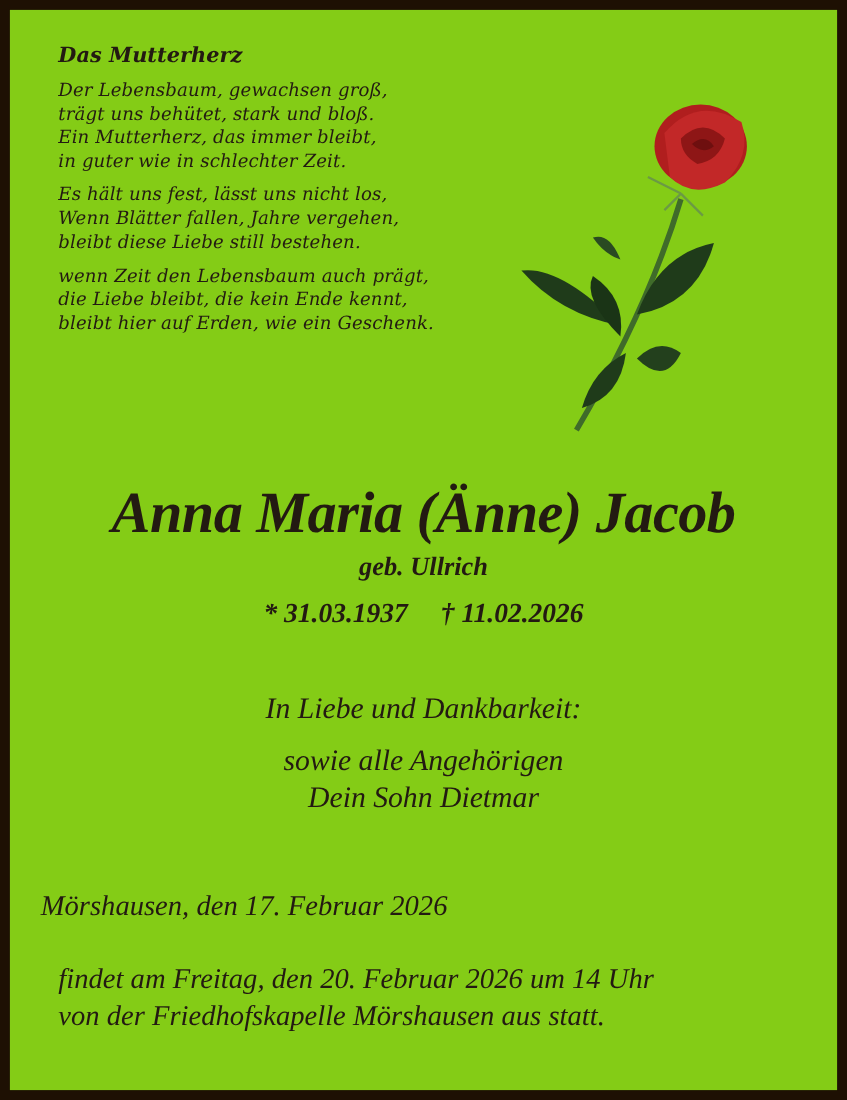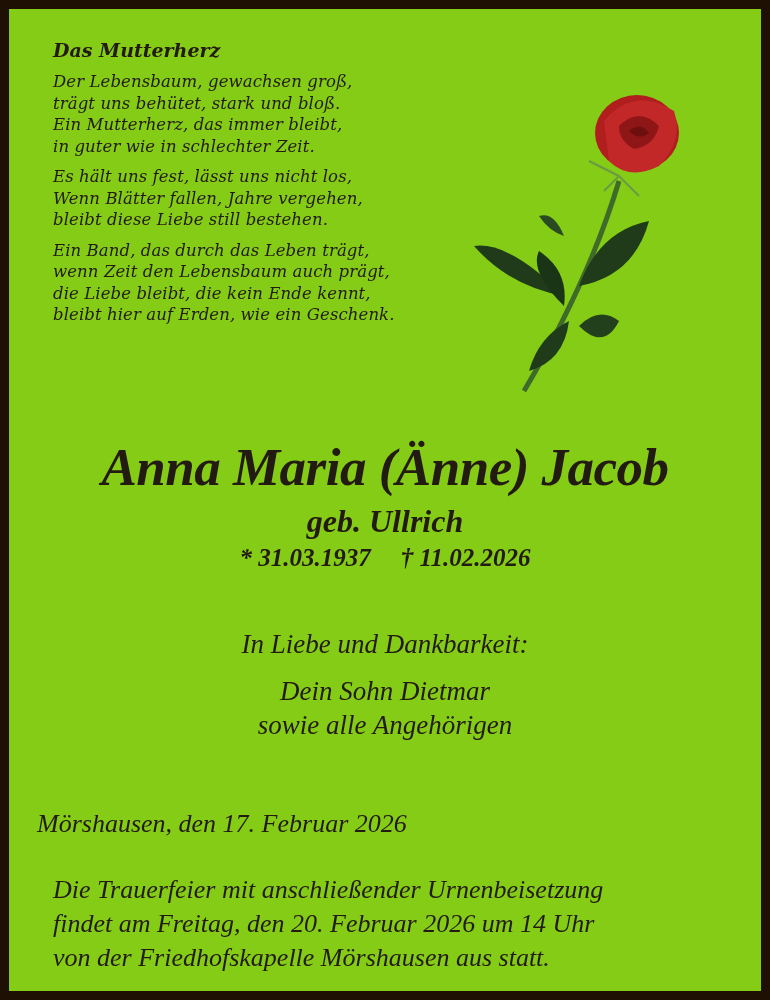--- a/index.html
+++ b/index.html
@@ -9,21 +9,21 @@
       background: #84cc16; color: #231a12;
       font-family: "DejaVu Serif", "Liberation Serif", serif;
     }
     .poem { position: absolute; left: 44px; top: 30px; font-style: italic; }
     .poem-title { font-weight: bold; font-size: 19px; margin: 0 0 10px 0; }
     .stanza { font-size: 16.5px; line-height: 21.5px; margin-bottom: 9px; letter-spacing: 0.1px; }
     .stanza div { white-space: nowrap; }
     .rose { position: absolute; left: 460px; top: 72px; width: 225px; height: 315px; }
     .center { position: absolute; left: 0; width: 752px; text-align: center; font-family: "Liberation Serif", serif; font-style: italic; }
     .name { top: 428px; font-size: 53px; font-weight: bold; letter-spacing: -0.5px; }
-    .born-name { top: 494px; font-size: 32px; font-weight: bold; }
+    .born-name { top: 494px; font-size: 24px; font-weight: bold; }
     .dates { top: 535px; font-size: 25px; font-weight: bold; }
     .dates span + span { margin-left: 30px; }
     .thanks { top: 620px; font-size: 27px; }
     .family { top: 665px; font-size: 27px; line-height: 34px; }
     .place-date { position: absolute; left: 28px; top: 800px; font-family: "Liberation Serif", serif; font-style: italic; font-size: 26px; }
     .service { position: absolute; left: 44px; top: 864px; font-family: "Liberation Serif", serif; font-style: italic; font-size: 26px; line-height: 34px; }
     .service div { white-space: nowrap; }
   </style>
 </head>
 <body>
@@ -36,21 +36,20 @@
       <div>trägt uns behütet, stark und bloß.</div>
       <div>Ein Mutterherz, das immer bleibt,</div>
       <div>in guter wie in schlechter Zeit.</div>
     </div>
     <div class="stanza">
       <div>Es hält uns fest, lässt uns nicht los,</div>
       <div>Wenn Blätter fallen, Jahre vergehen,</div>
       <div>bleibt diese Liebe still bestehen.</div>
     </div>
     <div class="stanza">
-      <div>Ein Band, das durch das Leben trägt,</div>
       <div>wenn Zeit den Lebensbaum auch prägt,</div>
       <div>die Liebe bleibt, die kein Ende kennt,</div>
       <div>bleibt hier auf Erden, wie ein Geschenk.</div>
     </div>
   </div>
 
   <svg class="rose" viewBox="0 0 225 315">
     <path d="M150 100 Q120 200 55 310" stroke="#3f6b2a" stroke-width="5" fill="none"></path>
     <path d="M95 215 Q40 160 5 165 Q40 205 95 215Z" fill="#1f3b1a"></path>
     <path d="M95 225 Q60 190 70 170 Q100 190 95 225Z" fill="#1a3416"></path>
@@ -65,23 +64,22 @@
     <path d="M160 50 Q172 40 180 52 Q170 60 160 50Z" fill="#6e0f0f"></path>
   </svg>
 
   <div class="center name">Anna Maria (Änne) Jacob</div>
   <div class="center born-name">geb. Ullrich</div>
   <div class="center dates">
     <span>* 31.03.1937</span><span>† 11.02.2026</span>
   </div>
   <div class="center thanks">In Liebe und Dankbarkeit:</div>
   <div class="center family">
+    <div>sowie alle Angehörigen</div>
     <div>Dein Sohn Dietmar</div>
-    <div>sowie alle Angehörigen</div>
   </div>
 
   <div class="place-date">Mörshausen, den 17. Februar 2026</div>
   <div class="service">
-    <div>Die Trauerfeier mit anschließender Urnenbeisetzung</div>
     <div>findet am Freitag, den 20. Februar 2026 um 14 Uhr</div>
     <div>von der Friedhofskapelle Mörshausen aus statt.</div>
   </div>
 </div>
 
 </body></html>

